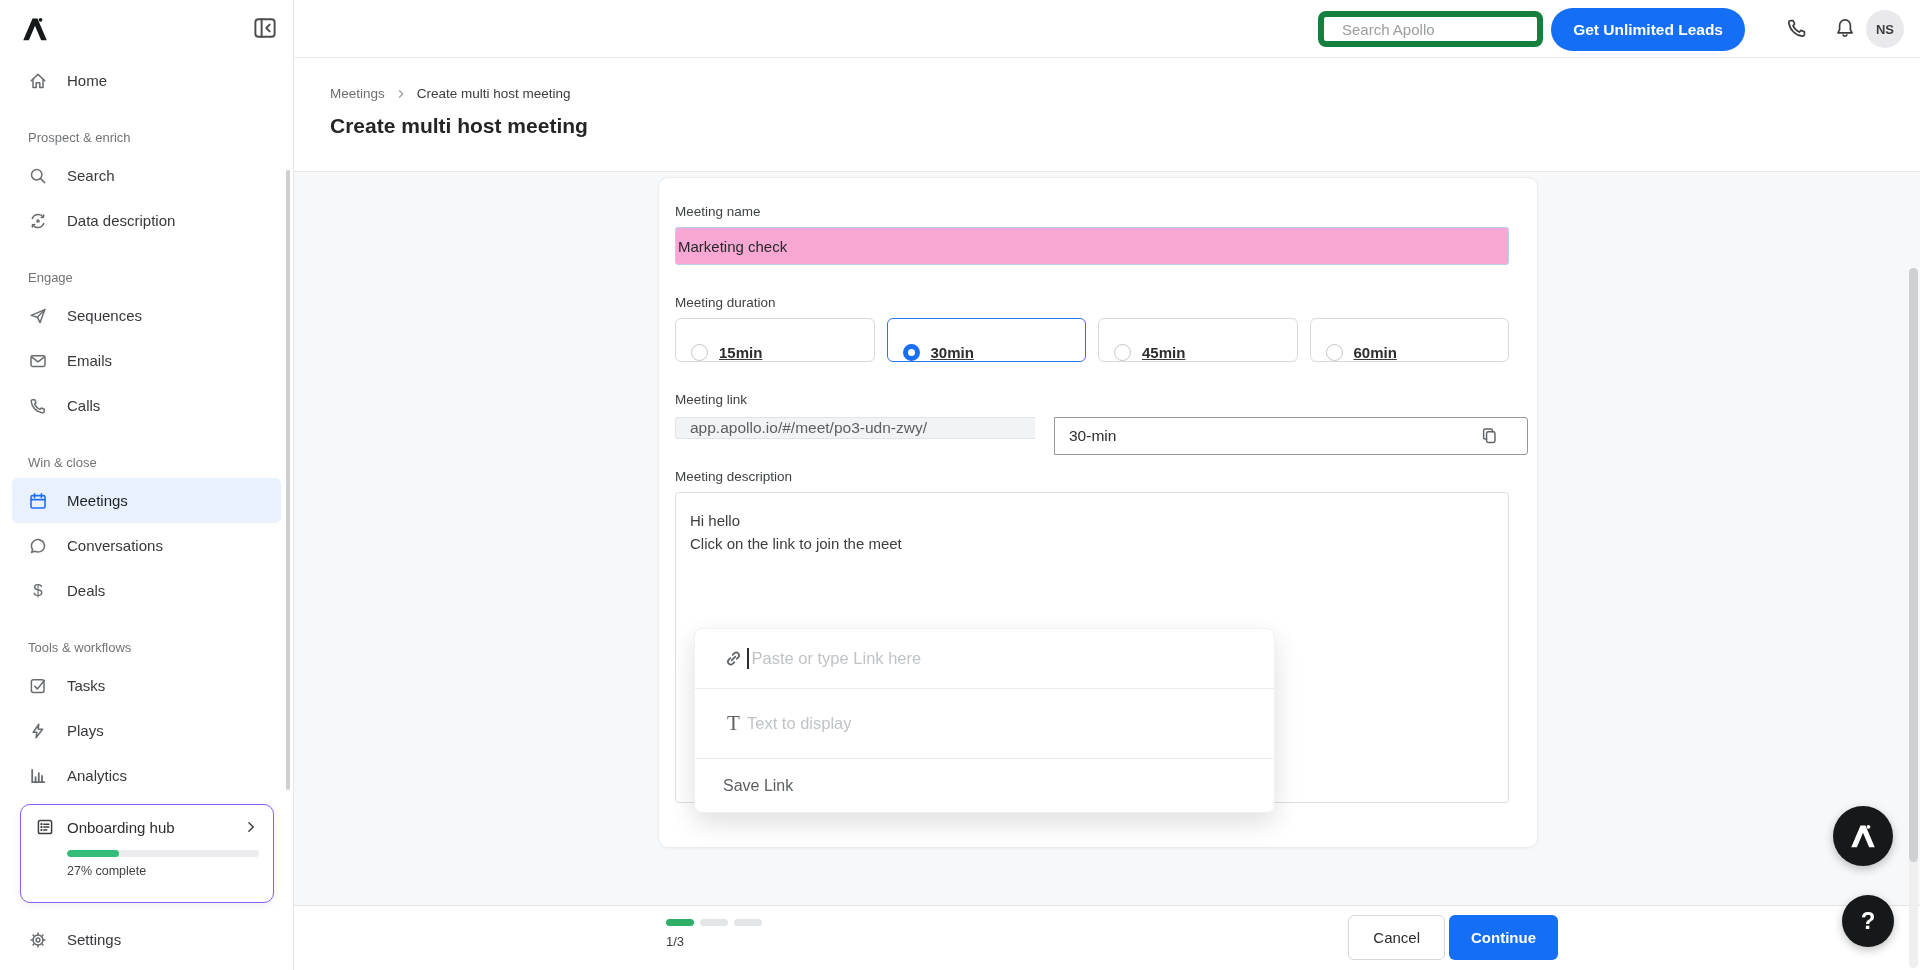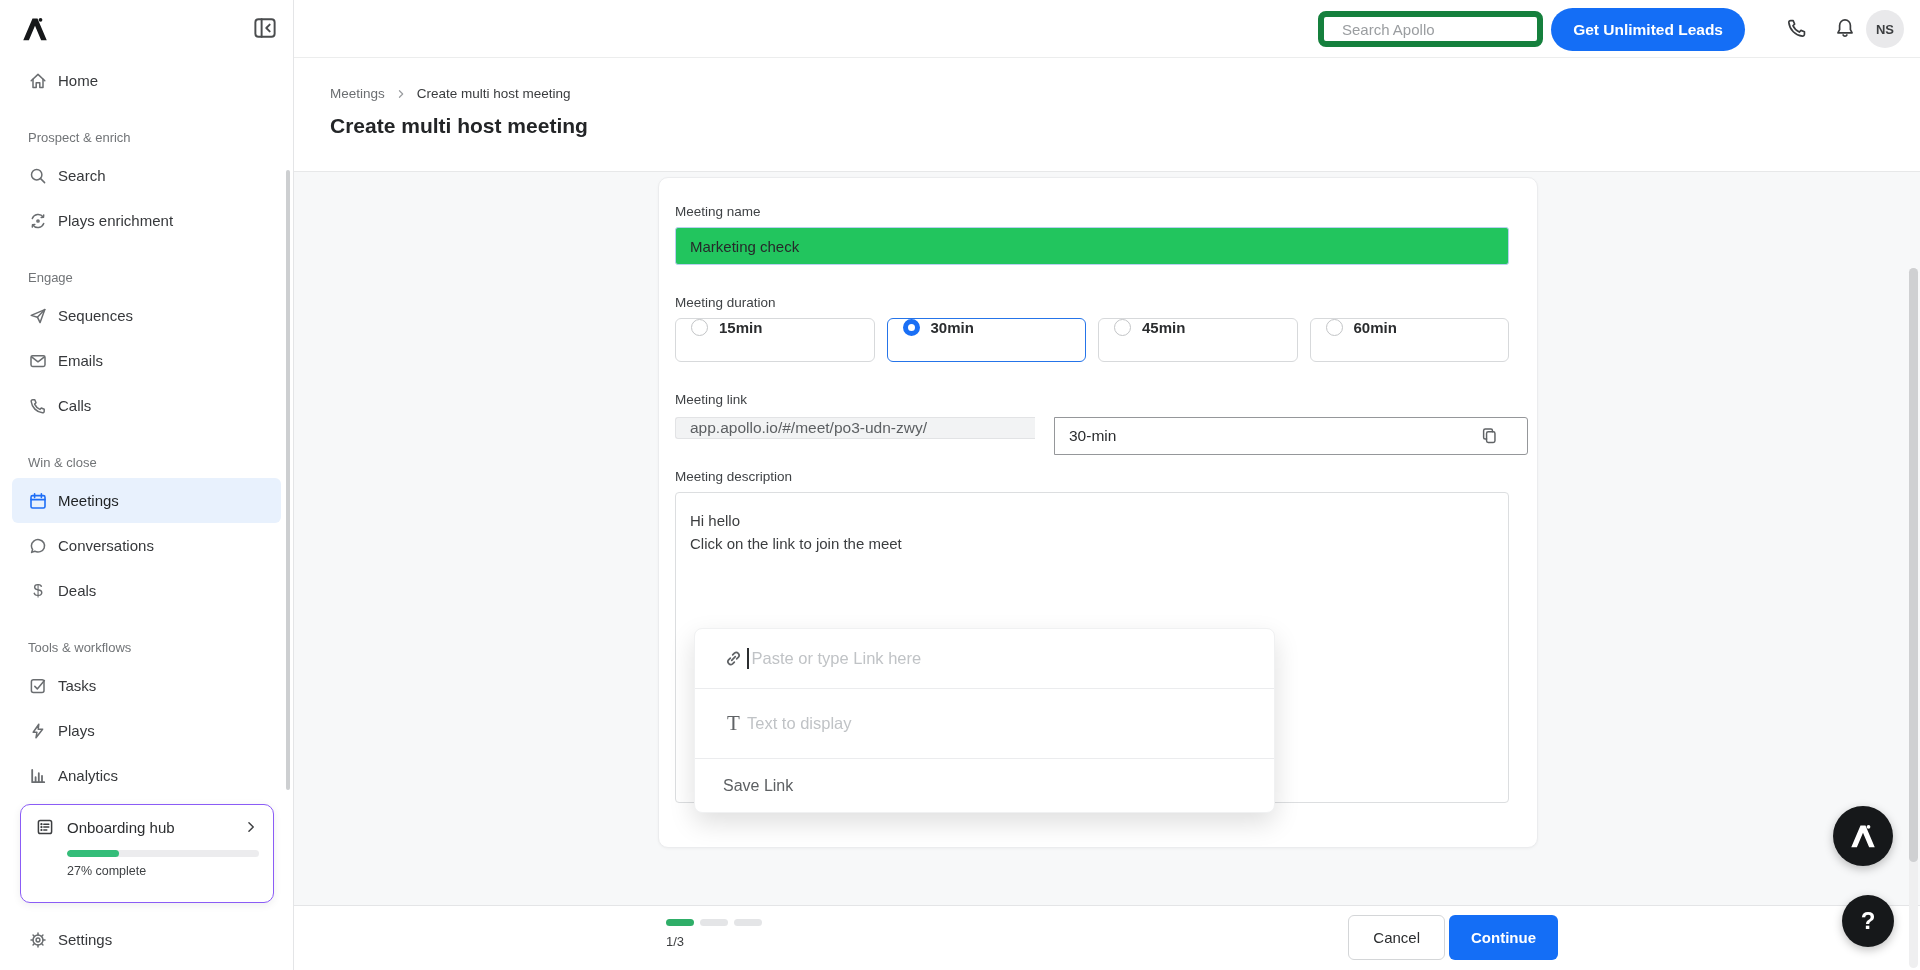--- a/index.html
+++ b/index.html
@@ -5,21 +5,21 @@
   * { margin:0; padding:0; box-sizing:border-box; }
   body { background:#fff; font-family:"Liberation Sans","DejaVu Sans",sans-serif; }
   .screen { position:relative; width:1920px; height:970px; background:#fff; overflow:hidden; color:#3a3c3e; }
 
   
   .sidebar { position:absolute; left:0; top:0; width:294px; height:970px; background:#fff; border-right:1px solid #e4e5e7; z-index:5; }
   .sb-top { display:flex; align-items:center; justify-content:space-between; height:58px; padding:0 14px 0 20px; }
   .logo-svg { width:30px; height:30px; color:#16181a; }
   .collapse-btn { background:none; border:none; color:#4a4c4e; width:28px; height:28px; cursor:pointer; }
   .collapse-btn svg { width:26px; height:26px; }
-  .nav-item { display:flex; align-items:center; gap:10px; height:45px; margin:0 12px; padding-left:16px; border-radius:6px; font-size:15px; color:#36383b; cursor:pointer; }
+  .nav-item { display:flex; align-items:center; gap:19px; height:45px; margin:0 12px; padding-left:16px; border-radius:6px; font-size:15px; color:#36383b; cursor:pointer; }
   .nav-item .ic { width:20px; height:20px; color:#6a6d70; flex:0 0 auto; }
   .nav-item.active { background:#e8f1fd; color:#1f2224; }
   .nav-item.active .ic { color:#1e6ef6; }
   .nav-header { height:50px; display:flex; align-items:flex-end; padding:0 0 8px 28px; font-size:13px; color:#71747 7; color:#717477; }
   .glyph-ic { width:20px; text-align:center; font-size:17px; color:#6a6d70; flex:0 0 auto; }
   .onb-card { margin:6px 16px 0 20px; width:254px; border:1px solid #8b5cf6; border-radius:10px; background:#fff; box-shadow:0 2px 8px rgba(0,0,0,.07); padding:12px 14px 24px 14px; cursor:pointer; }
   .onb-row { display:flex; align-items:center; gap:12px; }
   .onb-row .ic { width:20px; height:20px; color:#3c3e40; }
   .onb-label { flex:1; font-size:15px; color:#2c2e30; }
   .onb-chev { width:16px; height:16px; color:#3c3e40; }
@@ -48,23 +48,23 @@
   .bc-parent { color:#6b6e71; cursor:pointer; }
   .bc-chev { width:12px; height:12px; color:#9a9da0; }
   .bc-current { color:#3a3c3e; }
   .page-title { margin-top:13px; font-size:21px; font-weight:700; color:#232527; }
 
   
   .content { position:absolute; left:294px; top:172px; right:0; bottom:0; background:#f7f8f9; }
   .card { position:absolute; left:364px; top:5px; width:880px; height:671px; background:#fff; border:1px solid #ebecee; border-radius:10px; box-shadow:0 1px 3px rgba(0,0,0,.04); padding:26px 28px 0 16px; }
   .field-label { font-size:13.5px; color:#3f4245; margin-bottom:8px; }
   .field-label.mt { margin-top:30px; }
-  .name-input { width:100%; height:38px; background:#22c55e; border:1px solid #b9cfef; border-radius:3px; padding:0 14px; font-size:15px; color:#26282a; font-family:inherit; outline:none; }
+  .name-input { width:100%; height:38px; background:#f9a8d4; border:1px solid #b9cfef; border-radius:3px; padding:0 2px; font-size:15px; color:#26282a; font-family:inherit; outline:none; }
   .duration-row { display:flex; gap:12px; margin-top:8px; }
-  .duration-card { flex:1; height:44px; border:1px solid #d7d9db; border-radius:6px; background:#fff; display:flex; align-items:flex-start; gap:11px; padding-left:15px; cursor:pointer; }
+  .duration-card { flex:1; height:44px; border:1px solid #d7d9db; border-radius:6px; background:#fff; display:flex; align-items:flex-end; gap:11px; padding-left:15px; cursor:pointer;text-decoration:underline; }
   .duration-card.selected { border:1.5px solid #2574e9; }
   .radio-dot { width:17px; height:17px; border-radius:50%; border:1.5px solid #c3c5c7; background:#fff; flex:0 0 auto; }
   .duration-card.selected .radio-dot { border:5.5px solid #1a6ff5; }
   .duration-label { font-size:15px; font-weight:700; color:#2b2d2f; }
   .link-row { display:flex; margin-top:10px; height:22px; }
   .link-prefix { width:360px; background:#f2f3f4; border:1px solid #e2e3e5; border-right:none; border-radius:3px 0 0 3px; display:flex; align-items:center; padding:0 14px; font-size:15.5px; color:#5c5f62; white-space:nowrap; }
   .link-slug-wrap { flex:1; position:relative; }
   .link-slug { width:100%; height:38px; border:1px solid #95979a; border-radius:0 3px 3px 0; padding:0 40px 0 14px; font-size:15.5px; color:#2b2d2f; font-family:inherit; outline:none; background:#fff;margin-left:19px; }
   .copy-btn { position:absolute; right:9px; top:8px; width:21px; height:21px; border:none; background:none; color:#5f6265; cursor:pointer; }
   .copy-btn svg { width:21px; height:21px; }
@@ -138,21 +138,21 @@
         <span>Search</span>
       </div>
       <div class="nav-item">
         <svg class="ic" viewBox="0 0 20 20" fill="none" stroke="currentColor" stroke-width="1.5" stroke-linecap="round" stroke-linejoin="round">
             <path d="M4.3 7.6A6.3 6.3 0 0 1 15.2 6"></path>
             <path d="m13.2 6.4 2.3-.2.2-2.3"></path>
             <path d="M15.7 12.4A6.3 6.3 0 0 1 4.8 14"></path>
             <path d="m6.8 13.6-2.3.2-.2 2.3"></path>
             <circle cx="10" cy="10" r="1.1"></circle>
           </svg>
-        <span>Plays enrichment</span>
+        <span>Data description</span>
       </div>
 
       <div class="nav-header">Engage</div>
       <div class="nav-item">
         <svg class="ic" viewBox="0 0 20 20" fill="none" stroke="currentColor" stroke-width="1.5" stroke-linecap="round" stroke-linejoin="round">
             <path d="M3.2 9.4 16.8 3.6 12.1 16.6 9.4 11.2Z"></path>
             <path d="M9.4 11.2 16.8 3.6"></path>
           </svg>
         <span>Sequences</span>
       </div>

